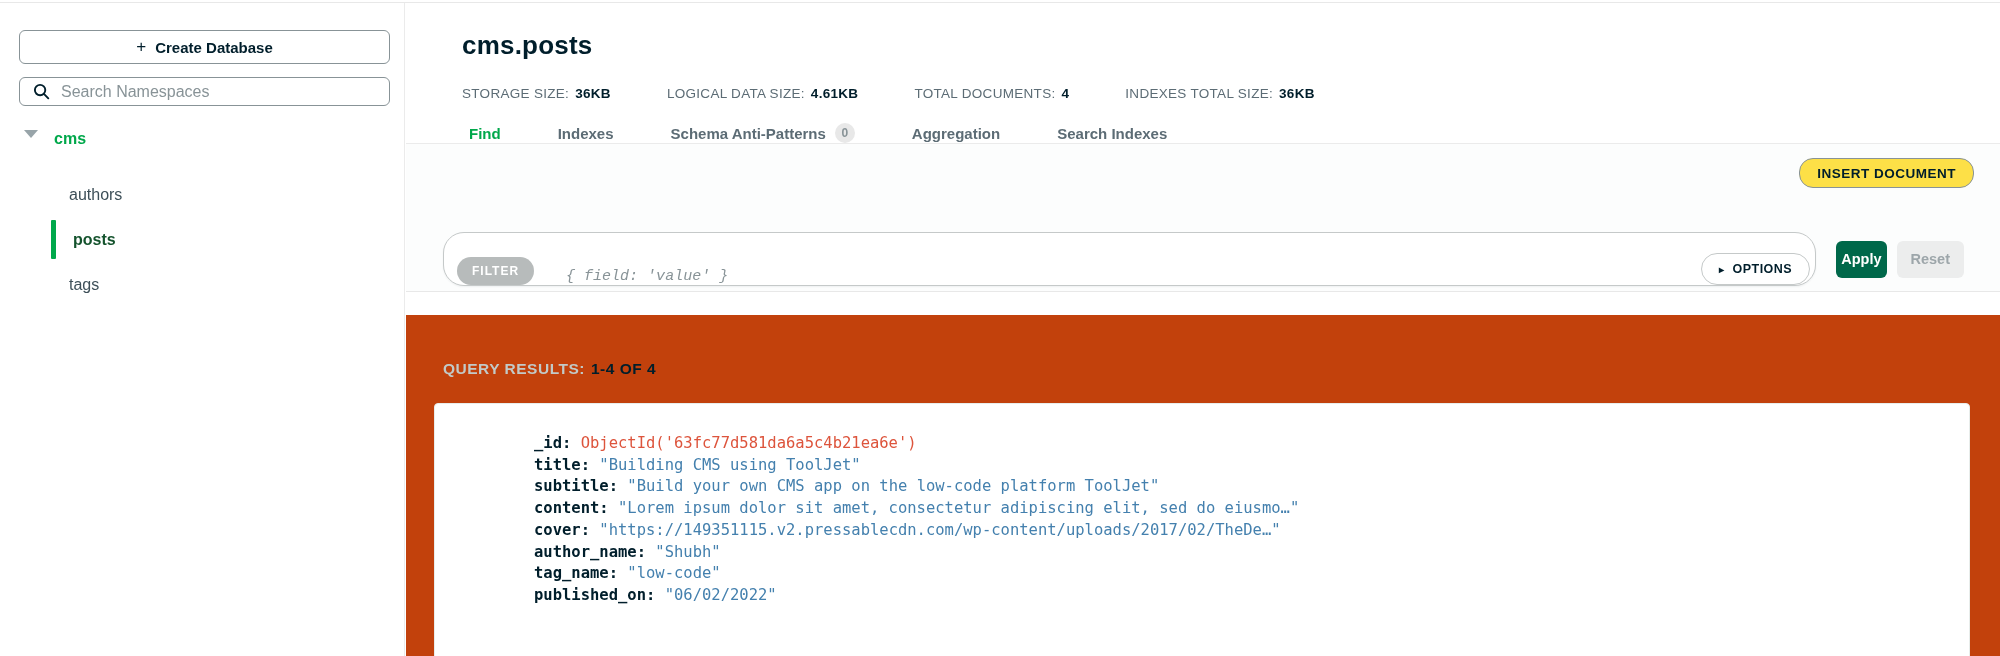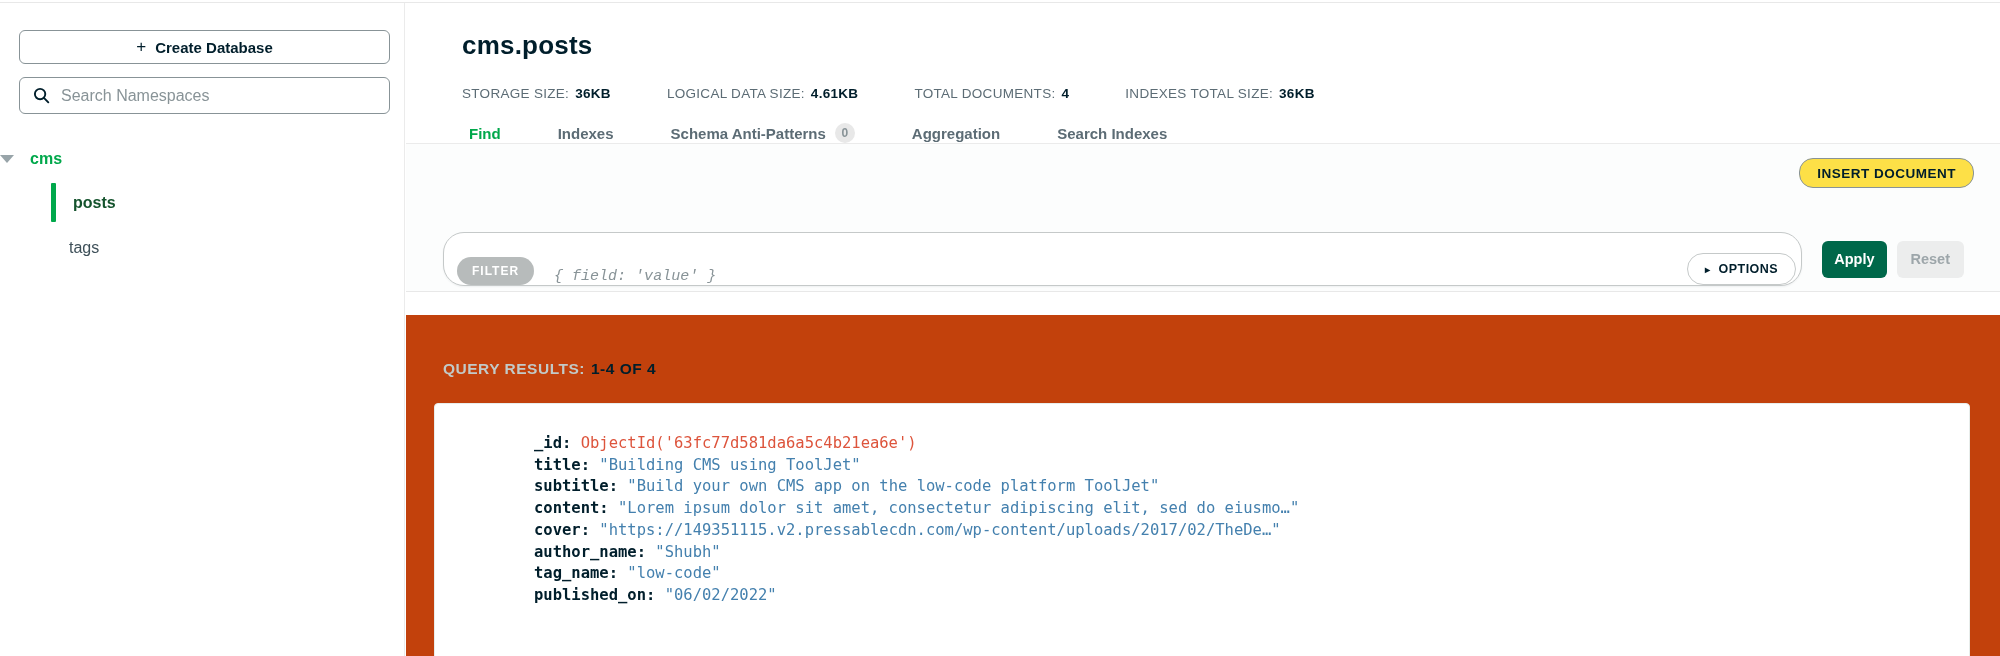--- a/index.html
+++ b/index.html
@@ -19,32 +19,32 @@
     background: #ffffff; border-right: 1px solid #EBEBEB;
   }
   .create-db-btn {
     margin: 27px 15px 0 19px; height: 34px; width: 371px;
     border: 1px solid #889397; border-radius: 6px; background: #ffffff;
     display: flex; align-items: center; justify-content: center; gap: 9px;
     font-size: 15px; font-weight: bold; color: #001E2B; cursor: pointer;
   }
   .create-db-btn .plus { font-weight: normal; font-size: 17px; }
   .search-box {
-    margin: 13px 15px 0 19px; height: 37px; width: 371px;
+    margin: 13px 15px 0 19px; height: 29px; width: 371px;
     border: 1px solid #889397; border-radius: 6px; background: #ffffff;
     display: flex; align-items: center; padding: 0 13px; gap: 11px;
   }
   .search-box input {
     border: none; outline: none; flex: 1; font-size: 16px;
     font-family: "Liberation Sans", sans-serif; color: #001E2B; background: transparent;
   }
   .search-box input::placeholder { color: #889397; }
   .tree { margin-top: 24px; }
   .db-row {
-    height: 42px; display: flex; align-items: center; gap: 16px;
+    height: 42px; display: flex; padding-left: 24px; gap: 16px;
     cursor: pointer;
   }
   .caret-down {
     width: 0; height: 0; border-left: 7px solid transparent; border-right: 7px solid transparent;
     border-top: 8px solid #98A4A9;
   }
   .db-label { font-size: 16px; font-weight: bold; }
   .coll-row {
     height: 45px; display: flex; align-items: center; padding-left: 69px;
     font-size: 16px; color: #3D4F58; position: relative; cursor: pointer;
@@ -83,31 +83,31 @@
   .filter-pill {
     flex: 1; height: 54px; border: 1px solid #C5C9C9; border-radius: 21px; background: #ffffff;
     display: flex; align-items: flex-end; padding: 12px 5px 0 13px;
     box-shadow: 0 1px 2px rgba(0,30,43,0.06);
   }
   .filter-badge {
     background: #B7BBBB; color: #ffffff; font-size: 12px; font-weight: bold; letter-spacing: 1px;
     padding: 7px 15px; border-radius: 14px;
   }
   .filter-input {
-    flex: 1; margin-left: 20px; font-family: "Liberation Mono", monospace; font-style: italic;
+    flex: 1; margin-left: 32px; font-family: "Liberation Mono", monospace; font-style: italic;
     font-size: 15px; color: #889397; cursor: text;
   }
   .options-btn {
     height: 32px; padding: 0 17px; background: #ffffff; border: 1px solid #C5C9C9; border-radius: 16px;
     display: flex; align-items: center; gap: 8px; font-size: 12.5px; font-weight: bold;
     letter-spacing: 0.5px; color: #001E2B; cursor: pointer; font-family: "Liberation Sans", sans-serif;
   }
   .options-caret { font-size: 10px; color: #001E2B; }
   .apply-btn {
-    margin-left: 20px; height: 37px; padding: 0 12px; border: none; border-radius: 6px;
+    margin-left: 20px; height: 37px; padding: 0 5px; border: none; border-radius: 6px;
     color: #ffffff; font-size: 14.5px; font-weight: bold; cursor: pointer;
     font-family: "Liberation Sans", sans-serif;
   }
   .reset-btn {
     margin-left: 10px; height: 37px; padding: 0 14px; border: none; border-radius: 6px;
     background: #ECEDED; color: #9DA6AA; font-size: 14.5px; font-weight: bold; cursor: pointer;
     font-family: "Liberation Sans", sans-serif;
   }
 
   .results-section { position: absolute; top: 312px; left: 0; right: 0; bottom: 0; background: #c2410c; }
@@ -146,20 +146,23 @@
       </svg>
     </span>
     <input type="text" placeholder="Search Namespaces" style="">
   </div>
   <div class="tree">
     <div class="db-row">
       <span class="caret-down"></span>
       <span class="db-label" style="color: rgb(0, 168, 75);">cms</span>
     </div>
     <div id="collection-list">
+        <div class="coll-row">
+          <span>authors</span>
+        </div>
         <div class="coll-row active" style="color: #14532d; align-items: center;">
           <span class="active-bar" style="background: rgb(0, 168, 75);"></span>
           <span>posts</span>
         </div>
         <div class="coll-row">
           <span>tags</span>
         </div>
       </div>
   </div>
 </div>

